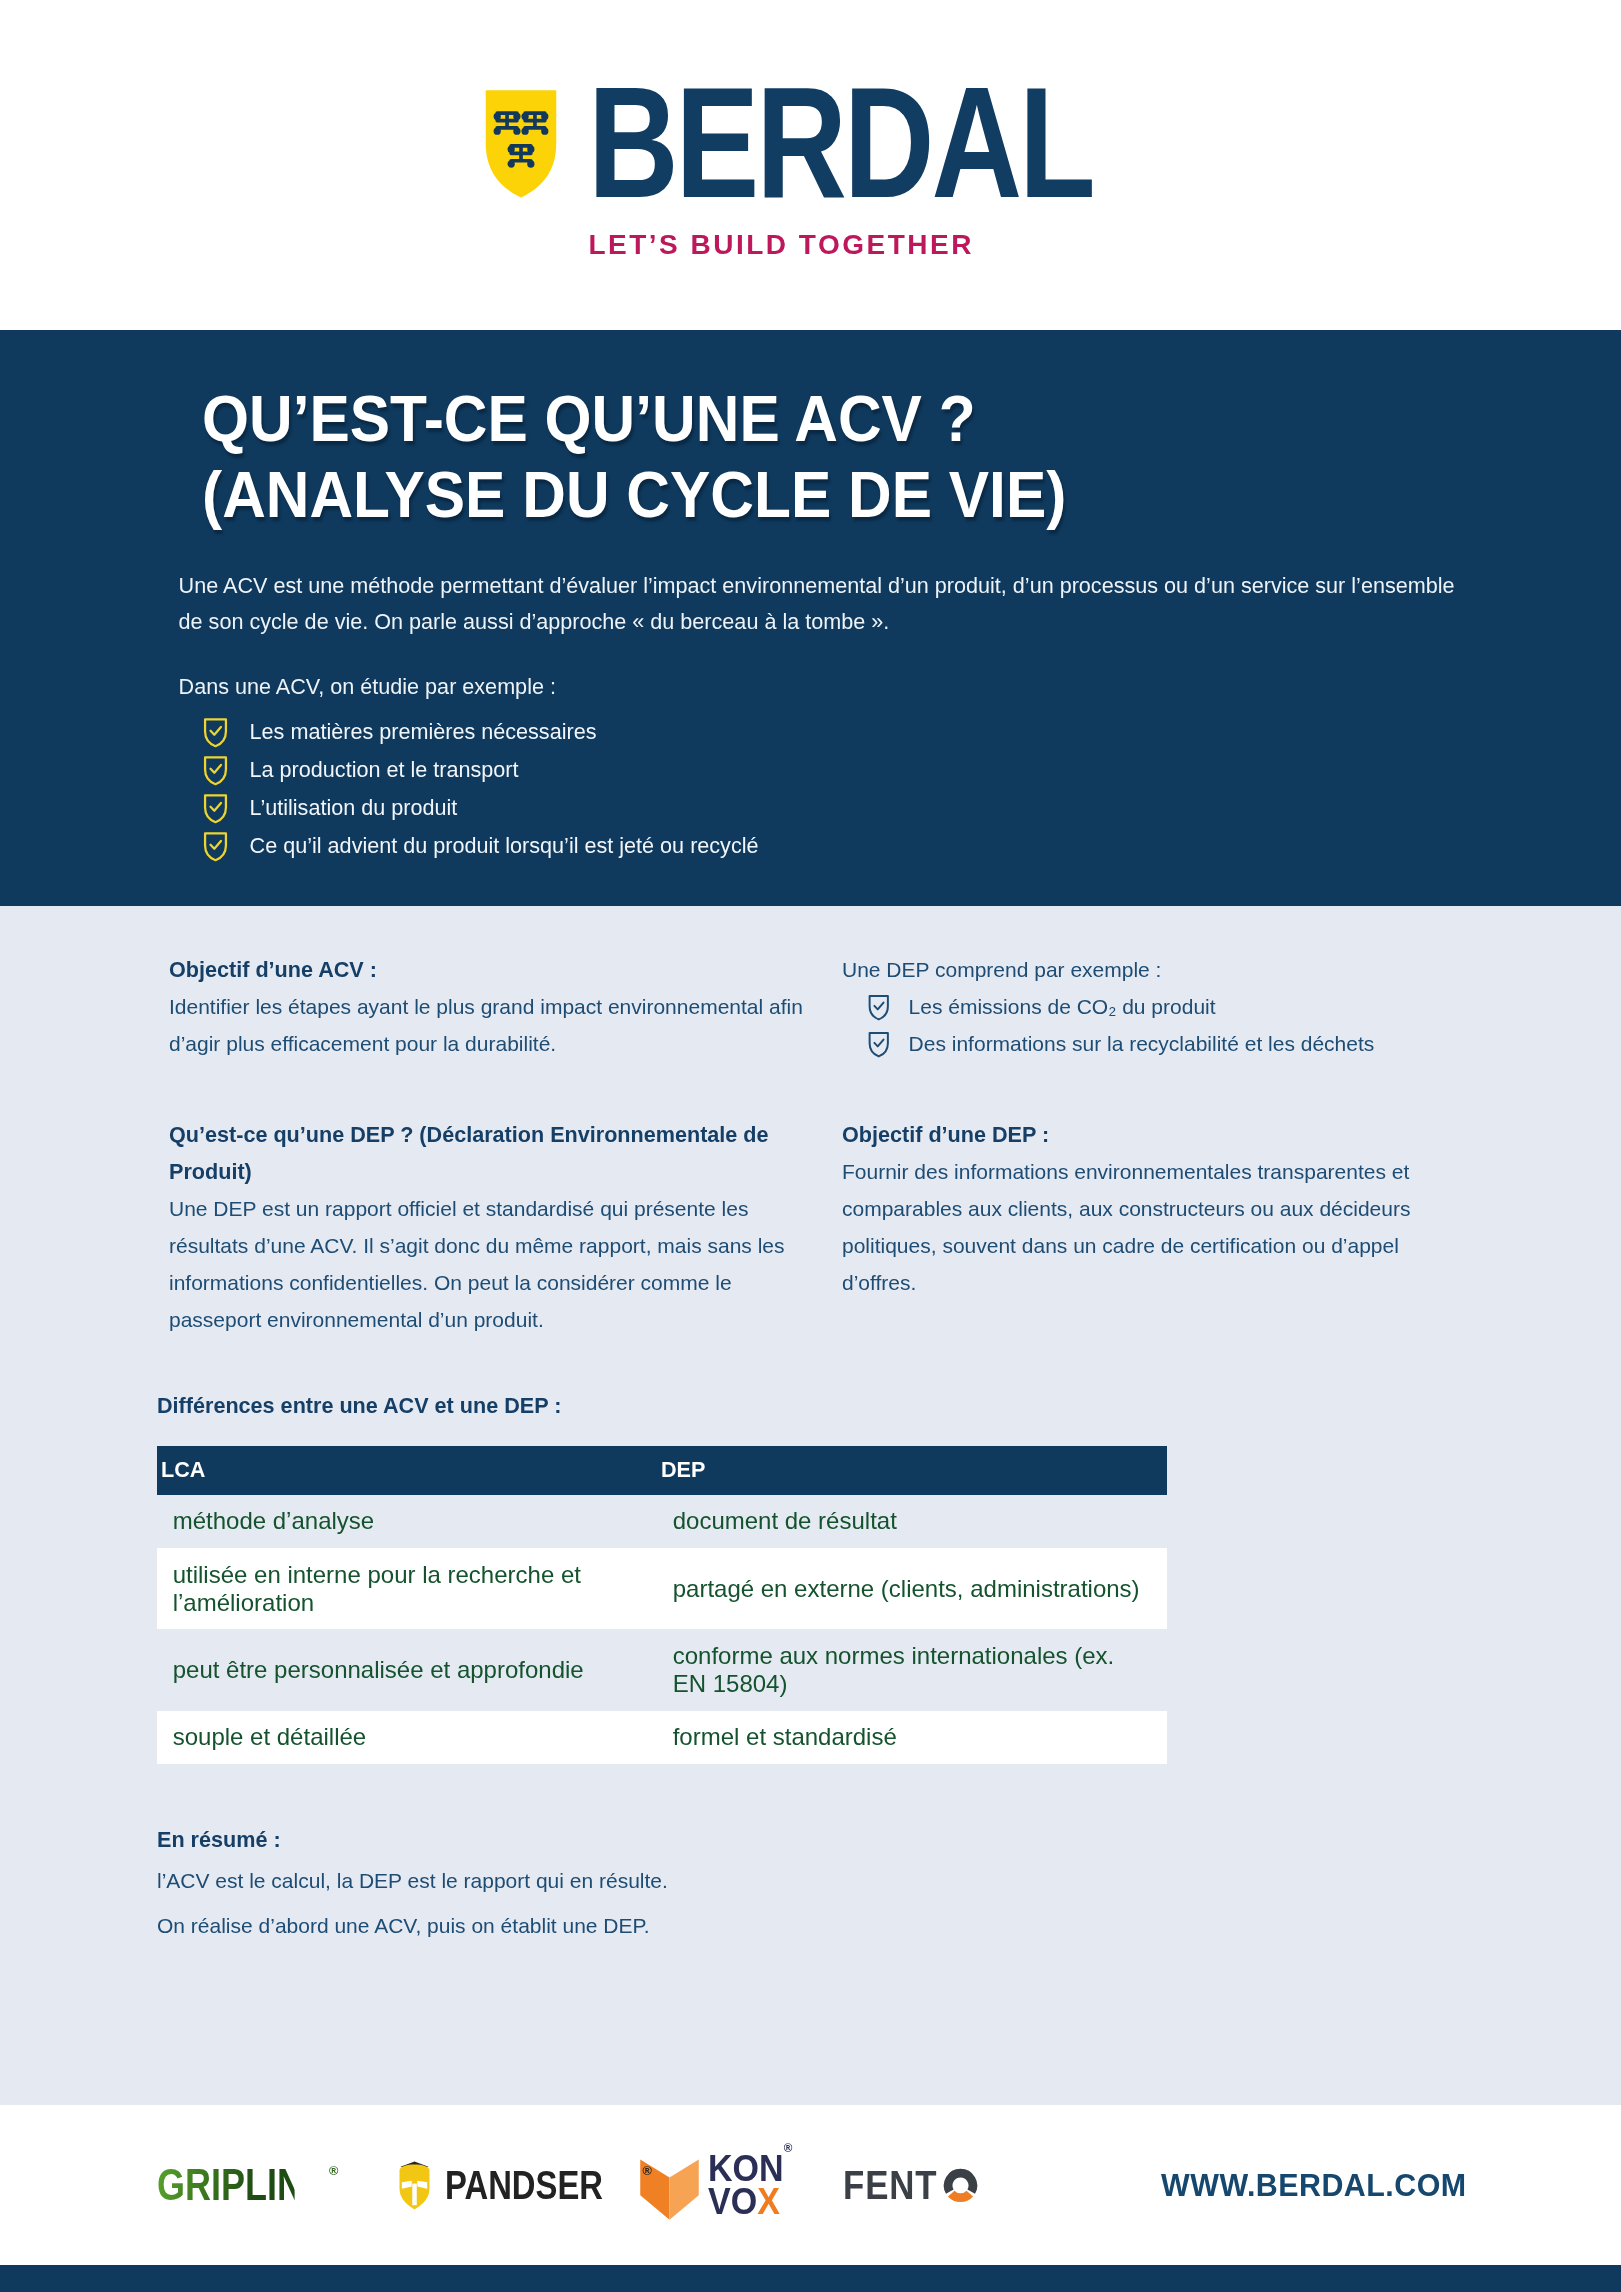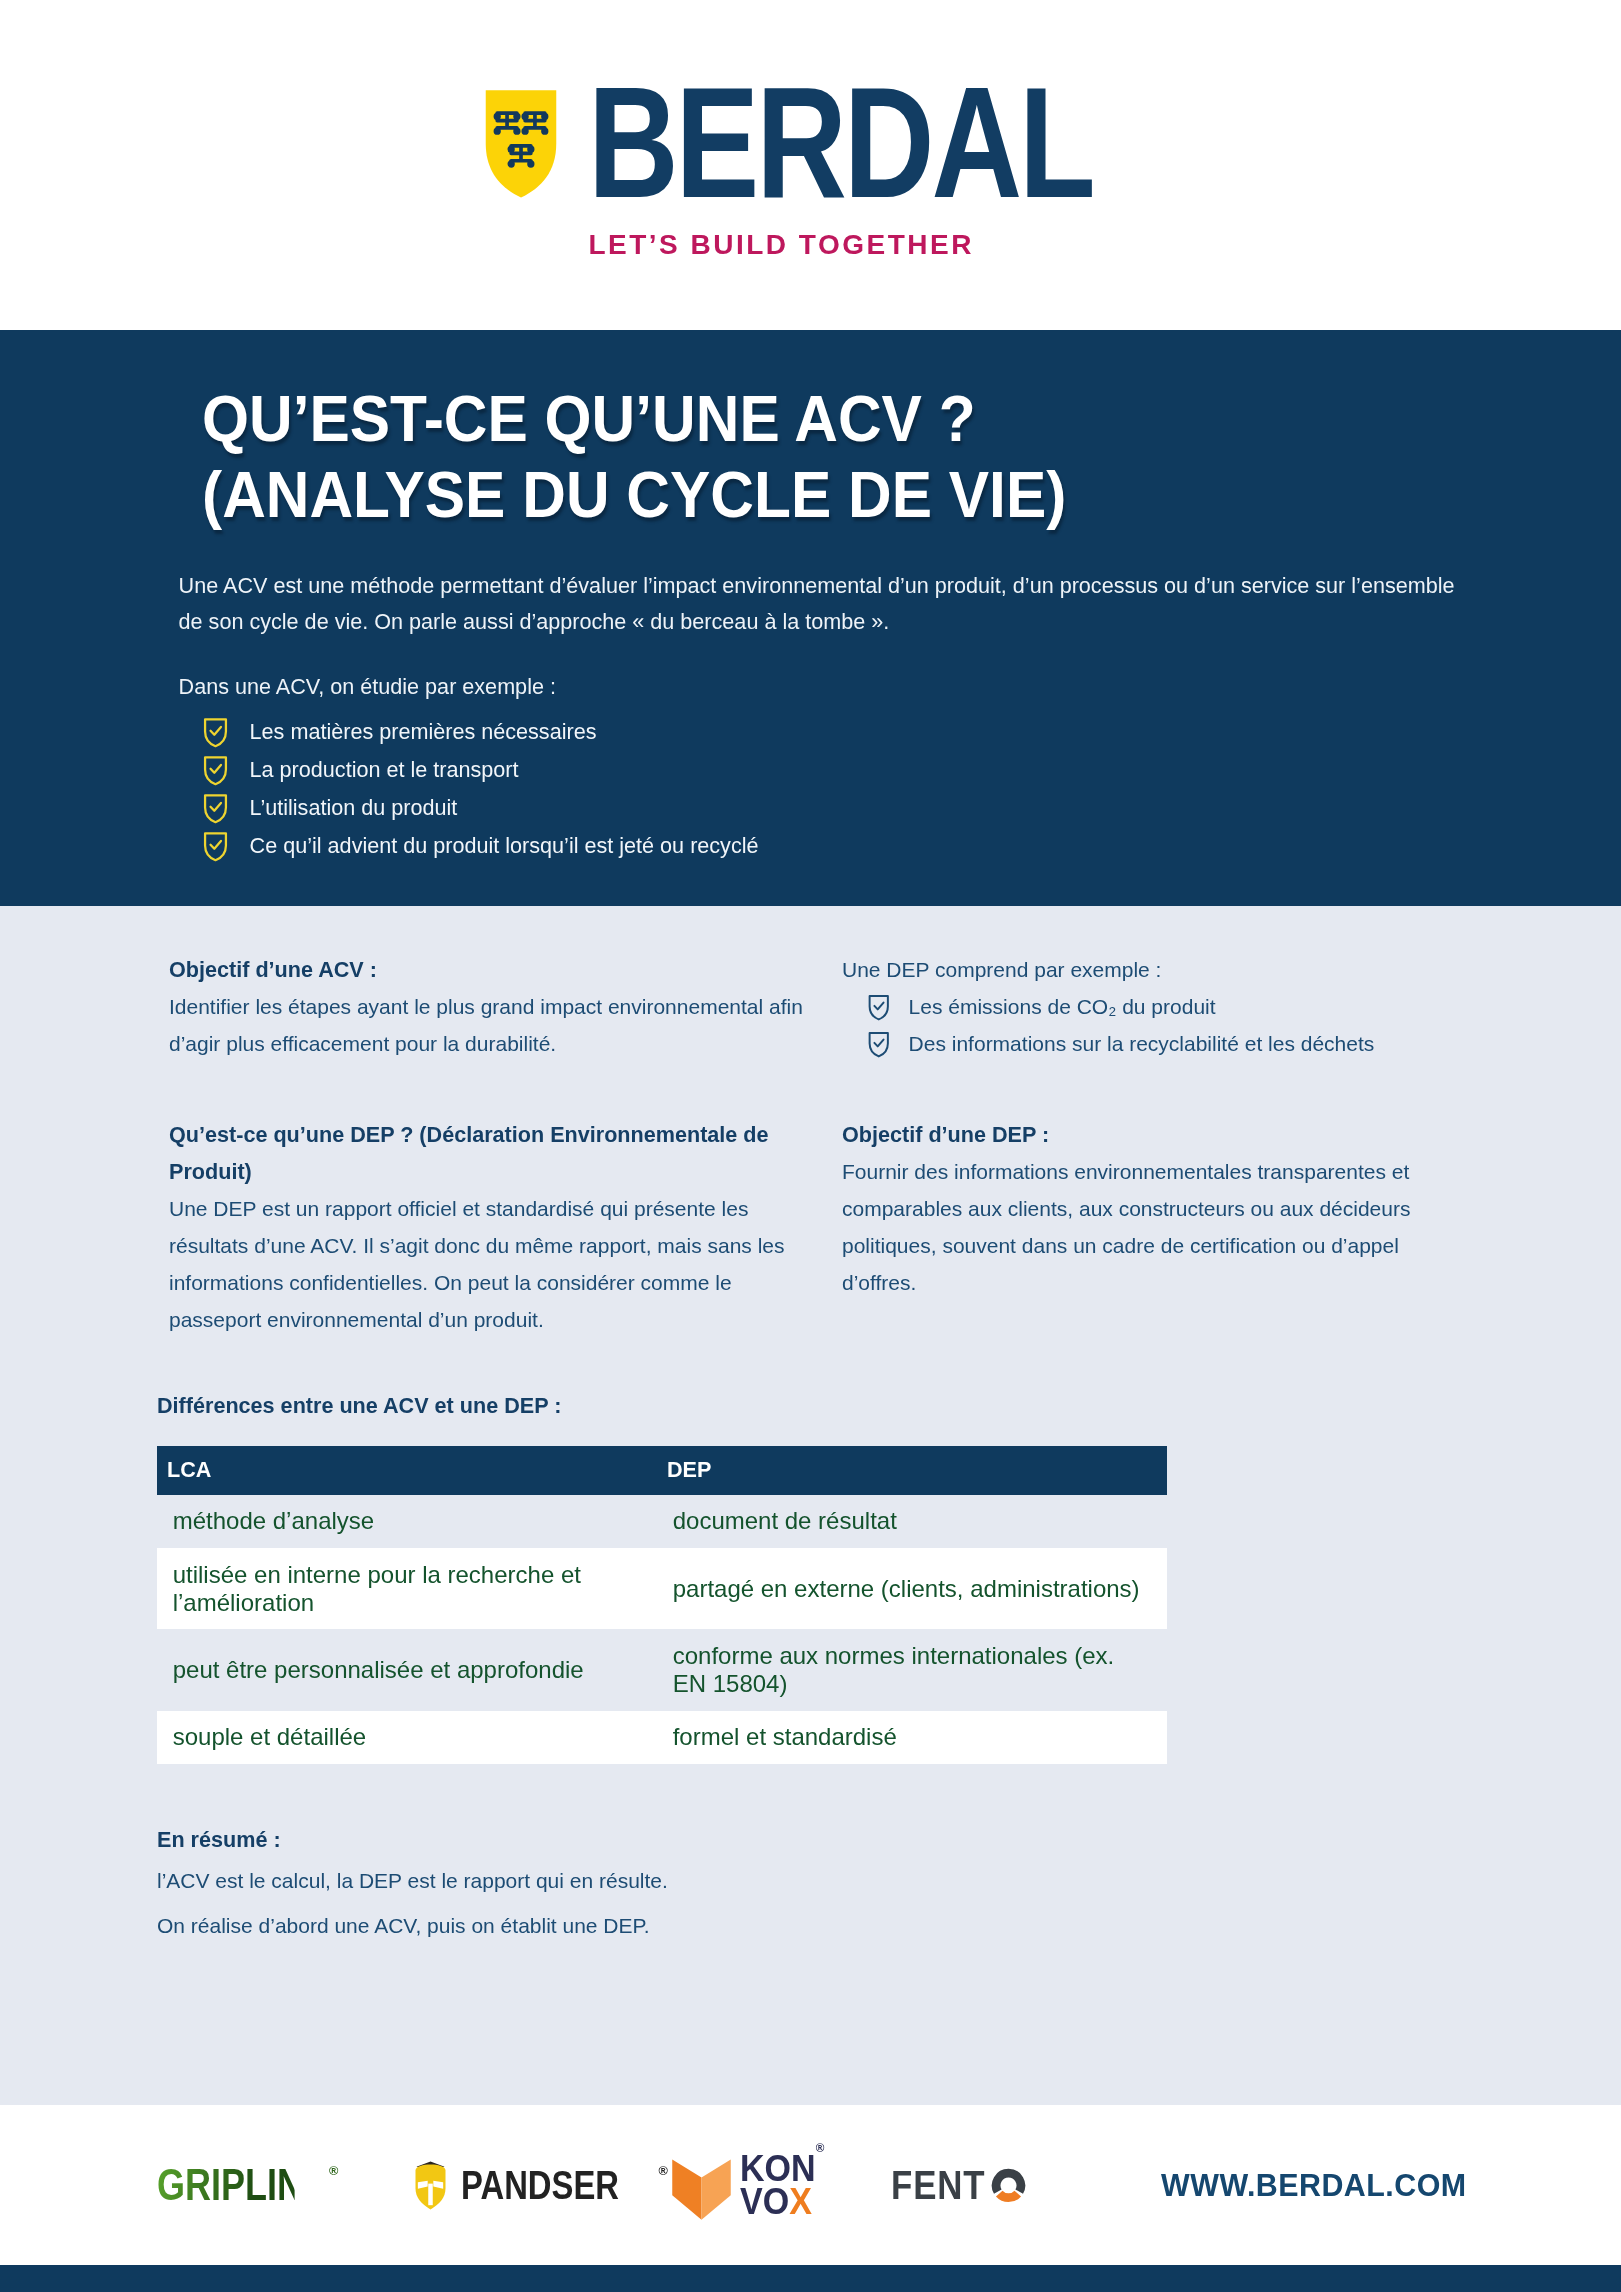--- a/index.html
+++ b/index.html
@@ -32,30 +32,30 @@
   .cols { display:grid; grid-template-columns:637px 637px; column-gap:36px; row-gap:54px;margin-left:12px; }
   .main h3 { font-size:21.6px; line-height:37px; font-weight:700; color:#153f66; }
   .main p  { font-size:21px; line-height:37px; color:#1d4c74; }
   .main ul { margin:0 0 0 23.5px; }
   .main li { display:flex; align-items:center; gap:17.6px; min-height:37px; font-size:21px; color:#1d4c74; }
   .main .shield-check { width:25.5px; height:28px; color:#1d4c74; }
 
   .table-title { margin-top:49px; }
   table.compare { margin-top:21.6px; width:1010px; border-collapse:collapse; }
   table.compare th { background:#0f3a5e; color:#ffffff; font-size:21.6px; font-weight:700; text-align:left;
-                     height:49px; padding:0 10px; vertical-align:middle; }
+                     height:49px; padding:0 4px; vertical-align:middle; }
   table.compare td { font-size:24px; line-height:28px; color:#14532d; padding:12.7px 15.7px; vertical-align:middle; }
   tr.row-even td { background:#ffffff; }
 
   .summary { margin-top:57px; }
   .summary p { line-height:45px; }
 
   
   .footer { height:160px; background:#ffffff; display:flex; align-items:center; padding:0 154px 0 157px; }
-  .partners { display:flex; align-items:center; gap:70px; }
+  .partners { display:flex; align-items:center; gap:54px; }
   .partner { display:flex; align-items:center; }
   .reg { font-size:12.7px; font-weight:700; vertical-align:top; position:relative; top:-13.7px; }
 
   .gripline-name { width:172px; font-size:45px; font-weight:800; white-space:nowrap;
                    transform:scaleX(.8); transform-origin:left;
                    background:linear-gradient(100deg,#58a32b 0%,#1e4d13 70%);
                    -webkit-background-clip:text; background-clip:text; color:transparent; }
   .gripline .reg { color:#2c641a; }
 
   .pandser { width:191px; }

